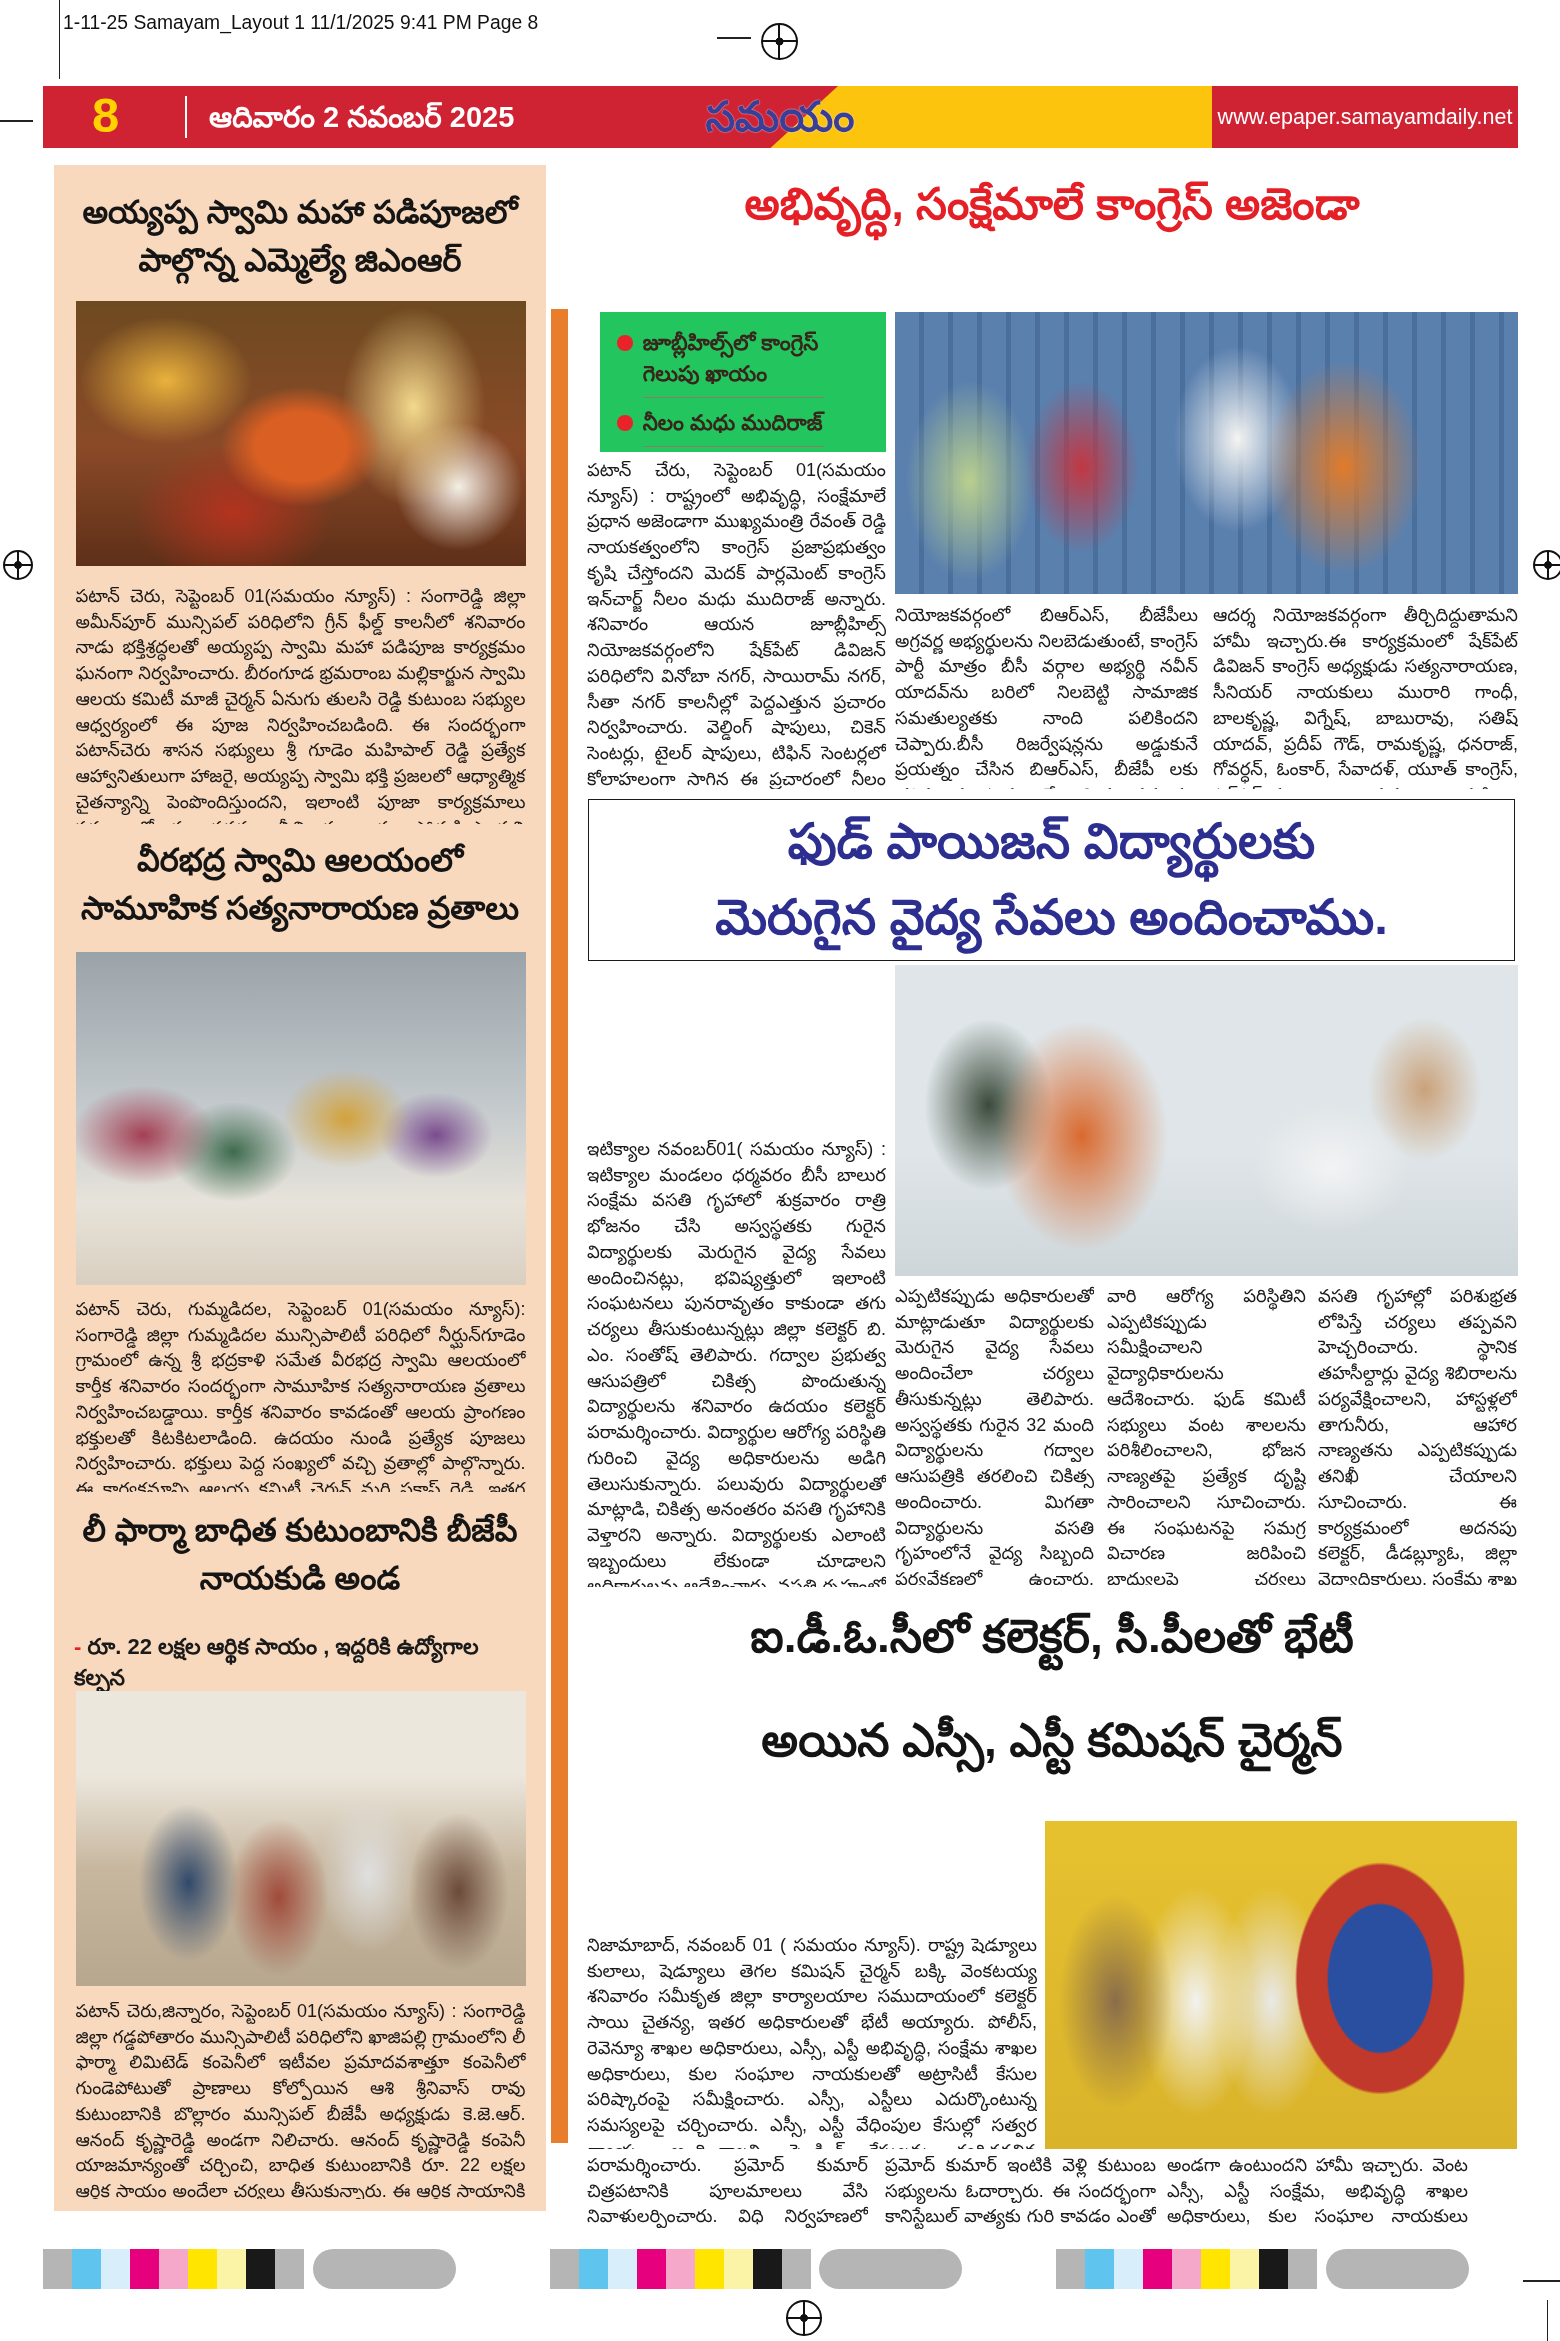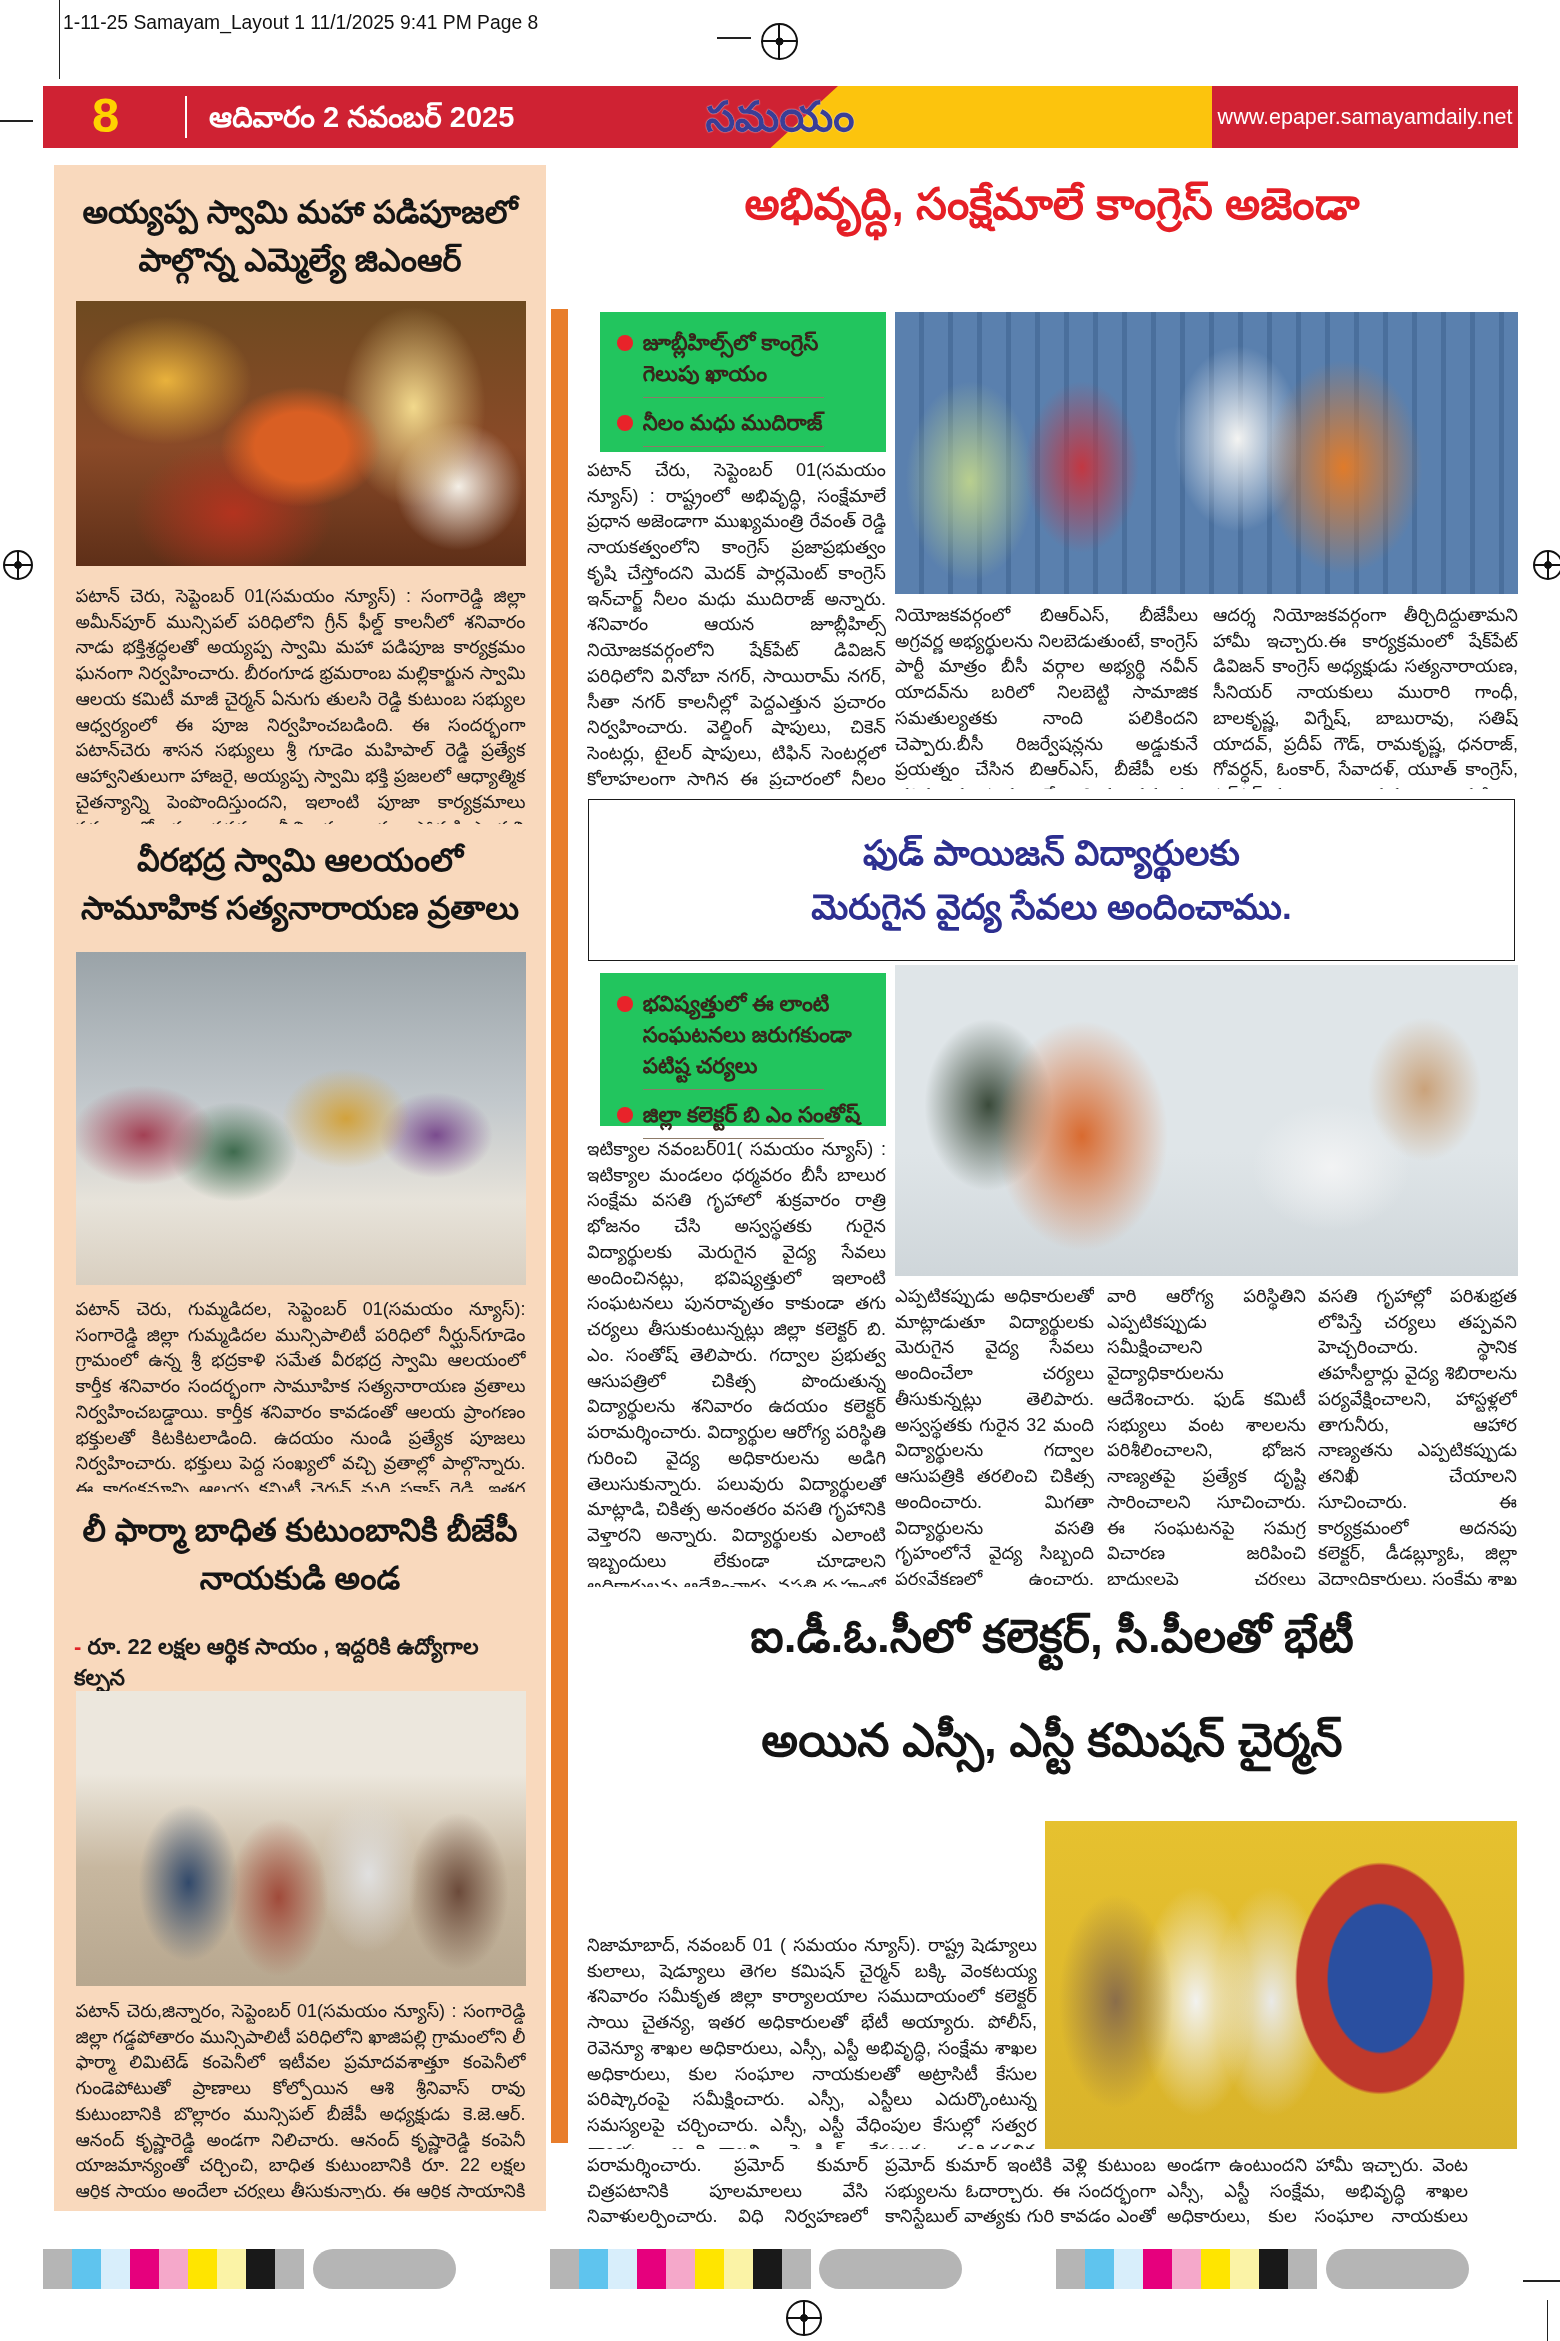--- a/index.html
+++ b/index.html
@@ -44,21 +44,21 @@
   
   .h-congress{left:587px;top:179px;width:930px;text-align:center;font-size:44px;font-weight:bold;
       color:#e51f26;white-space:nowrap;}
   .pinkbox{background:#22c55e;box-sizing:border-box;padding:15.7px 17px 4.3px 17px;}
   .bullet{display:flex;gap:10px;font-size:21.5px;font-weight:bold;color:#38251b;line-height:1.45;}
   .bullet .dot{flex:0 0 auto;width:15.7px;height:15.7px;border-radius:50%;background:#e8232a;margin-top:7.2px;}
   .hairline{height:0.7px;background:#8d7a68;margin:7.2px 0 10px 26px;width:72%;}
 
   .headbox{left:588px;top:799px;width:925px;height:160px;border:1.4px solid #1a1a1a;background:#fff;
       display:flex;flex-direction:column;justify-content:center;align-items:center;}
-  .headbox div{font-size:35px;font-weight:bold;color:#2d2f90;line-height:1.55;white-space:nowrap;}
+  .headbox div{font-size:49px;font-weight:bold;color:#2d2f90;line-height:1.55;white-space:nowrap;}
 
   .h-comm{left:587px;top:1609px;width:930px;text-align:center;font-weight:bold;color:#141414;}
   .h-comm div{font-size:46px;white-space:nowrap;}
   .h-comm .l2{margin-top:39px;}
 
   .bulletsC{left:591px;top:1824px;width:401px;text-align:center;}
   .bc-item{font-size:26px;font-weight:bold;color:#20263f;line-height:1.4;}
   .bc-item .dot{display:inline-block;width:15.7px;height:15.7px;border-radius:50%;background:#e8232a;margin-right:10px;}
   .bc-rule{height:1.4px;background:#333;margin:10px auto;}
 
@@ -181,32 +181,20 @@
     <span class="dl">పటాన్ చేరు, సెప్టెంబర్ 01(సమయం న్యూస్) : </span><span>రాష్ట్రంలో అభివృద్ధి, సంక్షేమాలే ప్రధాన అజెండాగా ముఖ్యమంత్రి రేవంత్ రెడ్డి నాయకత్వంలోని కాంగ్రెస్ ప్రజాప్రభుత్వం కృషి చేస్తోందని మెదక్ పార్లమెంట్ కాంగ్రెస్ ఇన్‌చార్జ్ నీలం మధు ముదిరాజ్ అన్నారు. శనివారం ఆయన జూబ్లీహిల్స్ నియోజకవర్గంలోని షేక్‌పేట్ డివిజన్ పరిధిలోని వినోబా నగర్, సాయిరామ్ నగర్, సీతా నగర్ కాలనీల్లో పెద్దఎత్తున ప్రచారం నిర్వహించారు. వెల్డింగ్ షాపులు, చికెన్ సెంటర్లు, టైలర్ షాపులు, టిఫిన్ సెంటర్లలో కోలాహలంగా సాగిన ఈ ప్రచారంలో నీలం మధు ముదిరాజ్ స్థానిక కాంగ్రెస్ నాయకులు, మహిళా కార్యకర్తలతో కలిసి ఇంటింటికి తిరిగి ఓటర్లను కలుసుకున్నారు. ఈ సందర్భంగా ఆయన మాట్లాడుతూ, జూబ్లీహిల్స్</span>
   </div>
   <div class="abs body" style="left:895px;top:603px;width:303px;height:186px;">నియోజకవర్గంలో బిఆర్ఎస్, బీజేపీలు అగ్రవర్ణ అభ్యర్థులను నిలబెడుతుంటే, కాంగ్రెస్ పార్టీ మాత్రం బీసీ వర్గాల అభ్యర్థి నవీన్ యాదవ్‌ను బరిలో నిలబెట్టి సామాజిక సమతుల్యతకు నాంది పలికిందని చెప్పారు.బీసీ రిజర్వేషన్లను అడ్డుకునే ప్రయత్నం చేసిన బిఆర్ఎస్, బీజేపీ లకు తగిన గుణపాఠం నేర్పాల్సిన సమయం ఆసన్నమైందని నీలం పిలుపునిచ్చారు. రాష్ట్రంలో కాంగ్రెస్ అధికారంలో ఉన్నందున నవీన్ యాదవ్ గెలిస్తే జూబ్లీహిల్స్‌ను</div>
   <div class="abs body" style="left:1213px;top:603px;width:305px;height:186px;">ఆదర్శ నియోజకవర్గంగా తీర్చిదిద్దుతామని హామీ ఇచ్చారు.ఈ కార్యక్రమంలో షేక్‌పేట్ డివిజన్ కాంగ్రెస్ అధ్యక్షుడు సత్యనారాయణ, సీనియర్ నాయకులు మురారి గాంధీ, బాలకృష్ణ, విగ్నేష్, బాబురావు, సతిష్ యాదవ్, ప్రదీప్ గౌడ్, రామకృష్ణ, ధనరాజ్, గోవర్ధన్, ఓంకార్, సేవాదళ్, యూత్ కాంగ్రెస్, ఎన్ఎస్‌యూఐ నాయకులు, మహిళా కార్యకర్తలు, కాంగ్రెస్ శ్రేణులు, ఎన్ఎంఆర్ సభ్యులు తదితరులు పెద్ద సంఖ్యలో పాల్గొన్నారు.</div>
 
   <div class="abs headbox">
     <div>ఫుడ్ పాయిజన్ విద్యార్థులకు</div>
     <div>మెరుగైన వైద్య సేవలు అందించాము.</div>
   </div>
 
-  <div class="abs pinkbox" style="left:600px;top:973px;width:286px;height:153px;">
-    <div class="bullet">
-      <span class="dot"></span>
-      <span>భవిష్యత్తులో ఈ లాంటి సంఘటనలు జరుగకుండా పటిష్ట చర్యలు</span>
-    </div>
-    <div class="hairline"></div>
-    <div class="bullet">
-      <span class="dot"></span>
-      <span>జిల్లా కలెక్టర్ బి ఎం సంతోష్</span>
-    </div>
-    <div class="hairline"></div>
-  </div>
 
   <div class="abs ph phB" style="left:895px;top:965px;width:623px;height:311px;"></div>
 
   <div class="abs body" style="left:587px;top:1137px;width:299px;height:450px;">
     <span class="dl">ఇటిక్యాల నవంబర్01( సమయం న్యూస్) : </span><span>ఇటిక్యాల మండలం ధర్మవరం బీసీ బాలుర సంక్షేమ వసతి గృహాలో శుక్రవారం రాత్రి భోజనం చేసి అస్వస్థతకు గురైన విద్యార్థులకు మెరుగైన వైద్య సేవలు అందించినట్లు, భవిష్యత్తులో ఇలాంటి సంఘటనలు పునరావృతం కాకుండా తగు చర్యలు తీసుకుంటున్నట్లు జిల్లా కలెక్టర్ బి. ఎం. సంతోష్ తెలిపారు. గద్వాల ప్రభుత్వ ఆసుపత్రిలో చికిత్స పొందుతున్న విద్యార్థులను శనివారం ఉదయం కలెక్టర్ పరామర్శించారు. విద్యార్థుల ఆరోగ్య పరిస్థితి గురించి వైద్య అధికారులను అడిగి తెలుసుకున్నారు. పలువురు విద్యార్థులతో మాట్లాడి, చికిత్స అనంతరం వసతి గృహానికి వెళ్తారని అన్నారు. విద్యార్థులకు ఎలాంటి ఇబ్బందులు లేకుండా చూడాలని అధికారులను ఆదేశించారు. వసతి గృహంలో మొత్తం 140 మంది విద్యార్థులు ఉండగా 110 మంది విద్యార్థులు అస్వస్థతకు గురయ్యారు. రాత్రి క్వాలిటీ లేని భోజనం వడ్డించడంతో ఈ ఘటన జరిగిందని విద్యార్థులు తెలిపారు. విషయం తెలిసిన వెంటనే అధికారులు అక్కడికి చేరుకుని విద్యార్థులను ఆసుపత్రికి తరలించారు.</span>
   </div>
   <div class="abs body" style="left:895px;top:1284px;width:199px;height:301px;">ఎప్పటికప్పుడు అధికారులతో మాట్లాడుతూ విద్యార్థులకు మెరుగైన వైద్య సేవలు అందించేలా చర్యలు తీసుకున్నట్లు తెలిపారు. అస్వస్థతకు గురైన 32 మంది విద్యార్థులను గద్వాల ఆసుపత్రికి తరలించి చికిత్స అందించారు. మిగతా విద్యార్థులను వసతి గృహంలోనే వైద్య సిబ్బంది పర్యవేక్షణలో ఉంచారు. మరునాడు ఉదయం 22 మంది విద్యార్థులను డిశ్చార్జి చేశారు. వారి ఆరోగ్య పరిస్థితిపై బత్తి నివేదిక అందించాలని వైద్య బృందాన్ని ఆదేశించారు.</div>
   <div class="abs body" style="left:1107px;top:1284px;width:199px;height:301px;">వారి ఆరోగ్య పరిస్థితిని ఎప్పటికప్పుడు సమీక్షించాలని వైద్యాధికారులను ఆదేశించారు. ఫుడ్ కమిటీ సభ్యులు వంట శాలలను పరిశీలించాలని, భోజన నాణ్యతపై ప్రత్యేక దృష్టి సారించాలని సూచించారు. ఈ సంఘటనపై సమగ్ర విచారణ జరిపించి బాధ్యులపై చర్యలు తీసుకుంటామని స్పష్టం చేశారు. ప్రత్యేక సెల్ ఏర్పాటు చేసి విద్యార్థుల ఆరోగ్యంపై నివేదిక అందించాలని తహసీల్దార్‌ను ఆదేశించారు.</div>
   <div class="abs body" style="left:1318px;top:1284px;width:199px;height:301px;">వసతి గృహాల్లో పరిశుభ్రత లోపిస్తే చర్యలు తప్పవని హెచ్చరించారు. స్థానిక తహసీల్దార్లు వైద్య శిబిరాలను పర్యవేక్షించాలని, హాస్టళ్లలో తాగునీరు, ఆహార నాణ్యతను ఎప్పటికప్పుడు తనిఖీ చేయాలని సూచించారు. ఈ కార్యక్రమంలో అదనపు కలెక్టర్, డీడబ్ల్యూఓ, జిల్లా వైద్యాధికారులు, సంక్షేమ శాఖ అధికారులు, మహిళా శిశు సంక్షేమ అధికారులు, సిబ్బంది పాల్గొన్నారు.</div>
 

